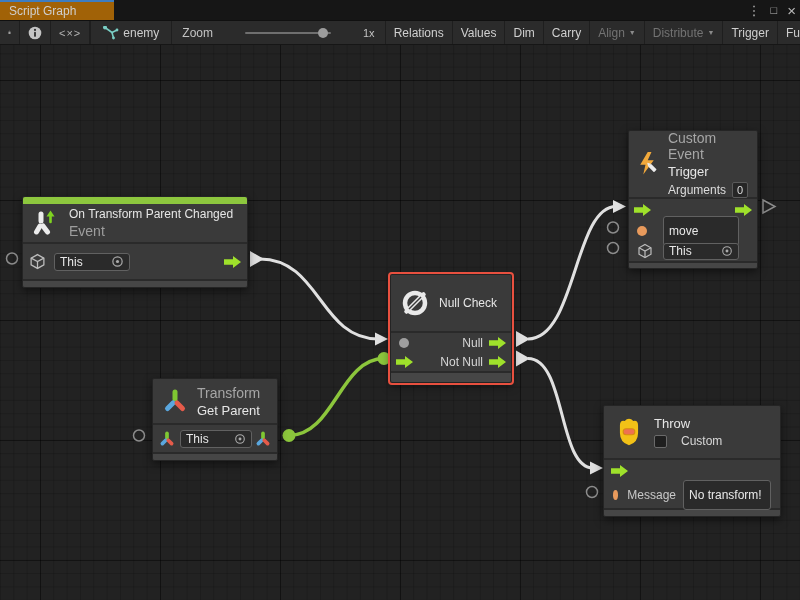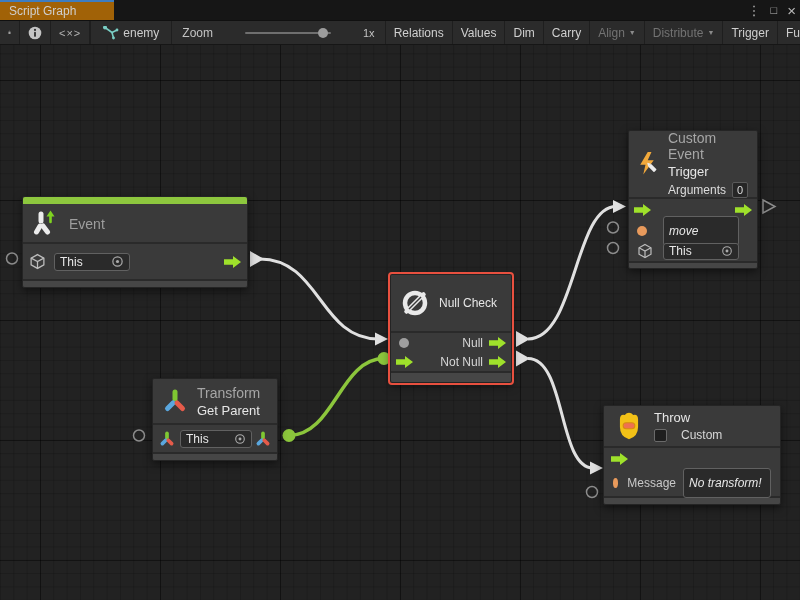--- a/index.html
+++ b/index.html
@@ -50,21 +50,21 @@
   .ntitle.big { font-size:13px; }
   .nsub { font-size:14px; color:#9e9e9e; margin-top:2px; }
   .ncat { font-size:14px; color:#a6a6a6; margin-bottom:2px; }
   .nbody { border-top:2px solid #2a2a2a; }
   .nrow { display:flex; align-items:center; padding:0 5px; }
   .nfoot { border-top:2px solid #2a2a2a; background:#464646; border-radius:0 0 2px 2px; }
   .tfield { background:#2a2a2a; border:1px solid #616161; border-radius:3px; height:18px;
     display:flex; align-items:center; gap:4px; padding:0 5px; font-size:12px; color:#e8e8e8; }
   .tfield .fval { flex:1; white-space:nowrap; overflow:hidden; }
   input.tinput { background:#2a2a2a; border:1px solid #616161; border-radius:3px; height:30px;
-    padding:0 5px; font-size:12px; color:#e8e8e8; font-family:"Liberation Sans",sans-serif; outline:none;font-style:italic; }
+    padding:0 5px; font-size:12px; color:#e8e8e8; font-family:"Liberation Sans",sans-serif; outline:none; }
   .dot { width:10px; height:10px; border-radius:50%; }
   .dot.orange { background:#e89a5c; }
   .dot.gray { background:#9e9e9e; }
   .portlabel { font-size:12px; color:#d6d6d6; }
   .argbox { width:16px; height:16px; background:#262626; border:1px solid #5a5a5a; border-radius:2px;
     display:flex; align-items:center; justify-content:center; font-size:11px; color:#dcdcdc; }
   .checkbox { width:13px; height:13px; background:#1f1f1f; border:1px solid #6a6a6a; border-radius:2px; }
   .ml-auto { margin-left:auto; }
 </style>
 </head>
@@ -181,20 +181,21 @@
           <line x1="9" y1="12" x2="9" y2="5"></line>
           <line x1="8" y1="17" x2="4.5" y2="23"></line>
           <line x1="11" y1="17" x2="15.5" y2="23"></line>
         </g>
         <g stroke="#7fd320" stroke-width="2.6" stroke-linecap="round">
           <line x1="18.5" y1="13" x2="18.5" y2="6"></line>
         </g>
         <polygon points="14.5,7.5 18.5,1.5 22.5,7.5" fill="#7fd320"></polygon>
       </svg>
       <div>
+        <div class="ntitle">On Transform Parent Changed</div>
         <div class="nsub">Event</div>
       </div>
     </div>
     <div class="nbody">
       <div class="nrow" style="height:35px; padding:0 6px;">
         <svg width="17" height="17" viewBox="0 0 16 16">
           <g fill="none" stroke="#bdbdbd" stroke-width="1.2">
             <path d="M8 1.5 L14 4.8 V11.2 L8 14.5 L2 11.2 V4.8 Z"></path>
             <path d="M2 4.8 L8 8 L14 4.8 M8 8 V14.5"></path>
           </g>
@@ -330,21 +331,21 @@
             <line x1="11" y1="15" x2="5.5" y2="20.5" stroke="#5aa7de"></line>
             <line x1="15" y1="15" x2="20.5" y2="20.5" stroke="#e55b4a"></line>
           </g>
         </svg>
       </div>
     </div>
     <div class="nfoot" style="height:8px;"></div>
   </div>
 
   <div class="node" style="left:603px; top:360px; width:178px;">
-    <div class="nhead" style="height:40px;">
+    <div class="nhead" style="height:52px;">
       <svg width="32" height="32" viewBox="0 0 30 30">
         <path d="M6.5 9 Q6.5 3.5 11 4.6 Q12.8 2.5 15 2.5 Q17.2 2.5 19 4.6 Q23.5 3.5 23.5 9 L23.5 16 Q23.5 25 15 27.5 Q6.5 25 6.5 16 Z" fill="#f2c117"></path>
         <rect x="9.5" y="12" width="11" height="5.6" rx="2.8" fill="#ee7151" stroke="#d88b12" stroke-width="1"></rect>
       </svg>
       <div>
         <div class="ntitle big">Throw</div>
         <div style="display:flex; align-items:center; gap:14px; margin-top:3px;">
           <span class="checkbox"></span>
           <span style="font-size:12px; color:#d8d8d8;">Custom</span>
         </div>

